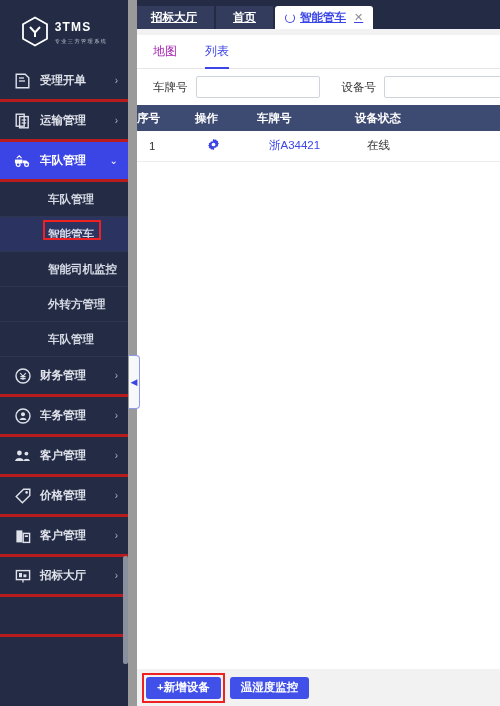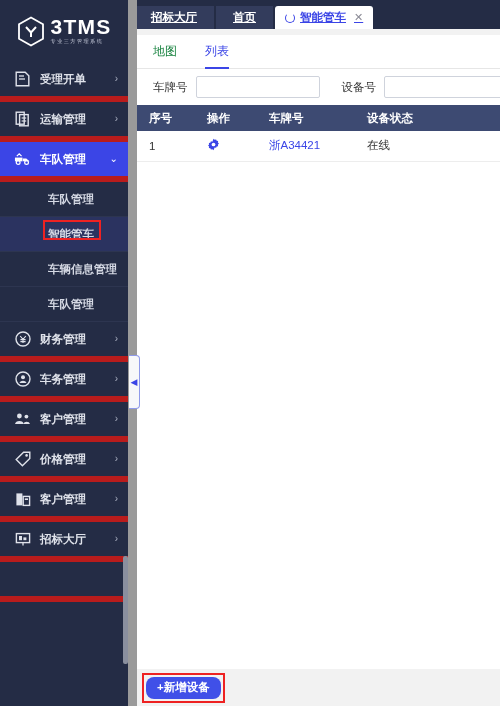--- a/index.html
+++ b/index.html
@@ -22,33 +22,33 @@
   .sb-scroll { width: 128px; height: 706px; overflow: hidden; }
   .logo-wrap {
     height: 62px;
     display: flex; align-items: center; justify-content: center;
     background: #242c45;
   }
   .logo { display: flex; align-items: center; gap: 6px; }
   .logo-mark { width: 28px; height: 31px; display: block; }
   .logo-text { display: flex; flex-direction: column; justify-content: center; }
   .logo-name {
-    color: #ffffff; font-size: 21px; font-weight: bold;
+    color: #ffffff; font-size: 12px; font-weight: bold;
     letter-spacing: 1.2px; line-height: 18px;
   }
   .logo-sub {
     color: #c2c7d6; font-size: 5.2px; letter-spacing: 1.4px;
     line-height: 8px; margin-top: 1px;
   }
 
   .menu { list-style: none; }
   .menu-item {
     height: 40px; display: flex; align-items: center;
     padding: 0 10px 0 14px;
-    border-bottom: 6px solid #b91c1c;
+    border-bottom: 3px solid #b91c1c;
     color: #dfe2ea; font-size: 11.5px; cursor: pointer;
     position: relative;
   }
   .menu-item .mi-icon {
     width: 17px; height: 17px; flex: 0 0 17px;
     display: flex; align-items: center; justify-content: center;
     margin-right: 9px; color: #dfe2ea;
   }
   .menu-item .mi-icon svg { display: block; }
   .menu-item .mi-label { flex: 1 1 auto; white-space: nowrap; font-weight: bold; }
@@ -135,21 +135,21 @@
     margin-right: 0;
   }
 
   .view-tabs {
     height: 34px; display: flex; align-items: center;
     padding-left: 16px; gap: 28px;
     border-bottom: 1px solid #e6e6e6; flex: 0 0 34px;
     background: #ffffff;
   }
   .view-tab {
-    font-size: 12px; color: #15803d; cursor: pointer; position: relative;
+    font-size: 12px; color: #a21caf; cursor: pointer; position: relative;
     height: 34px; display: flex; align-items: center;
   }
   .view-tab.active { color: #3b45e6; align-items: center; }
   .view-tab.active::after {
     content: ""; position: absolute; left: 0; right: 0; bottom: 0;
     height: 2px; background: #3b45e6;
   }
 
   .filters {
     height: 36px; display: flex; align-items: center;
@@ -163,21 +163,21 @@
     outline: none; color: #333;
   }
   .f-input.plate { width: 124px; margin-right: 14px; }
   .f-input.device { width: 136px; }
 
   .table-wrap { flex: 1 1 auto; display: flex; flex-direction: column;
                 overflow: hidden; background:#fff; }
   table.grid { width: 100%; border-collapse: collapse; table-layout: fixed; }
   table.grid thead th {
     background: #3d4a72; color: #ffffff; font-size: 11.5px; font-weight: bold;
-    height: 26px; text-align: left; padding-left: 12px;
+    height: 26px; text-align: left; padding-left: 0;
   }
   table.grid tbody td {
     height: 30px; font-size: 11.5px; color: #333;
     padding-left: 12px; border-bottom: 1px solid #ededed;
     background: #ffffff;
   }
   .col-no { width: 58px; }
   .col-op { width: 62px; }
   .col-plate { width: 98px; }
   .col-status { width: auto; }
@@ -186,21 +186,21 @@
 
   .table-body-fill { flex: 1 1 auto; background: #fff; }
 
   .footer {
     height: 37px; flex: 0 0 37px;
     display: flex; align-items: center; gap: 9px;
     padding-left: 9px; background: #f2f2f2;
     position: relative;
   }
   .btn {
-    height: 22px; padding: 0 11px; border-radius: 8px;
+    height: 22px; padding: 0 11px; border-radius: 3px;
     border: none; background: #4050e8; color: #fff;
     font-size: 11.5px; font-weight: bold; cursor: pointer;
     display: flex; align-items: center; font-family: "Liberation Sans", sans-serif;
   }
   .btn-wrap { position: relative; display: inline-flex; }
   .btn-wrap .hl-box2 {
     position: absolute; left: -4px; top: -4px; right: -4px; bottom: -4px;
     border: 2px solid #ee2222; pointer-events: none;
   }
 
@@ -274,21 +274,24 @@
 
       <ul class="submenu">
         <li class="sub-item">
           <span>车队管理</span>
         </li>
         <li class="sub-item selected">
           <span>智能管车</span>
           <span class="hl-box"></span>
         </li>
         <li class="sub-item">
-          <span>车辆信息管理</span>
+          <span>智能司机监控</span>
+        </li>
+        <li class="sub-item">
+          <span>外转方管理</span>
         </li>
         <li class="sub-item">
           <span>车队管理</span>
         </li>
       </ul>
 
       <ul class="menu">
         <li class="menu-item">
           <span class="mi-icon">
             <svg width="16" height="16" viewBox="0 0 16 16">
@@ -442,16 +445,17 @@
           <div class="table-body-fill"></div>
         </div>
 
       </div>
 
       <div class="footer">
         <span class="btn-wrap">
           <button class="btn">+新增设备</button>
           <span class="hl-box2"></span>
         </span>
+        <button class="btn">温湿度监控</button>
       </div>
     </div>
   </div>
 </div>
 
 </body></html>

